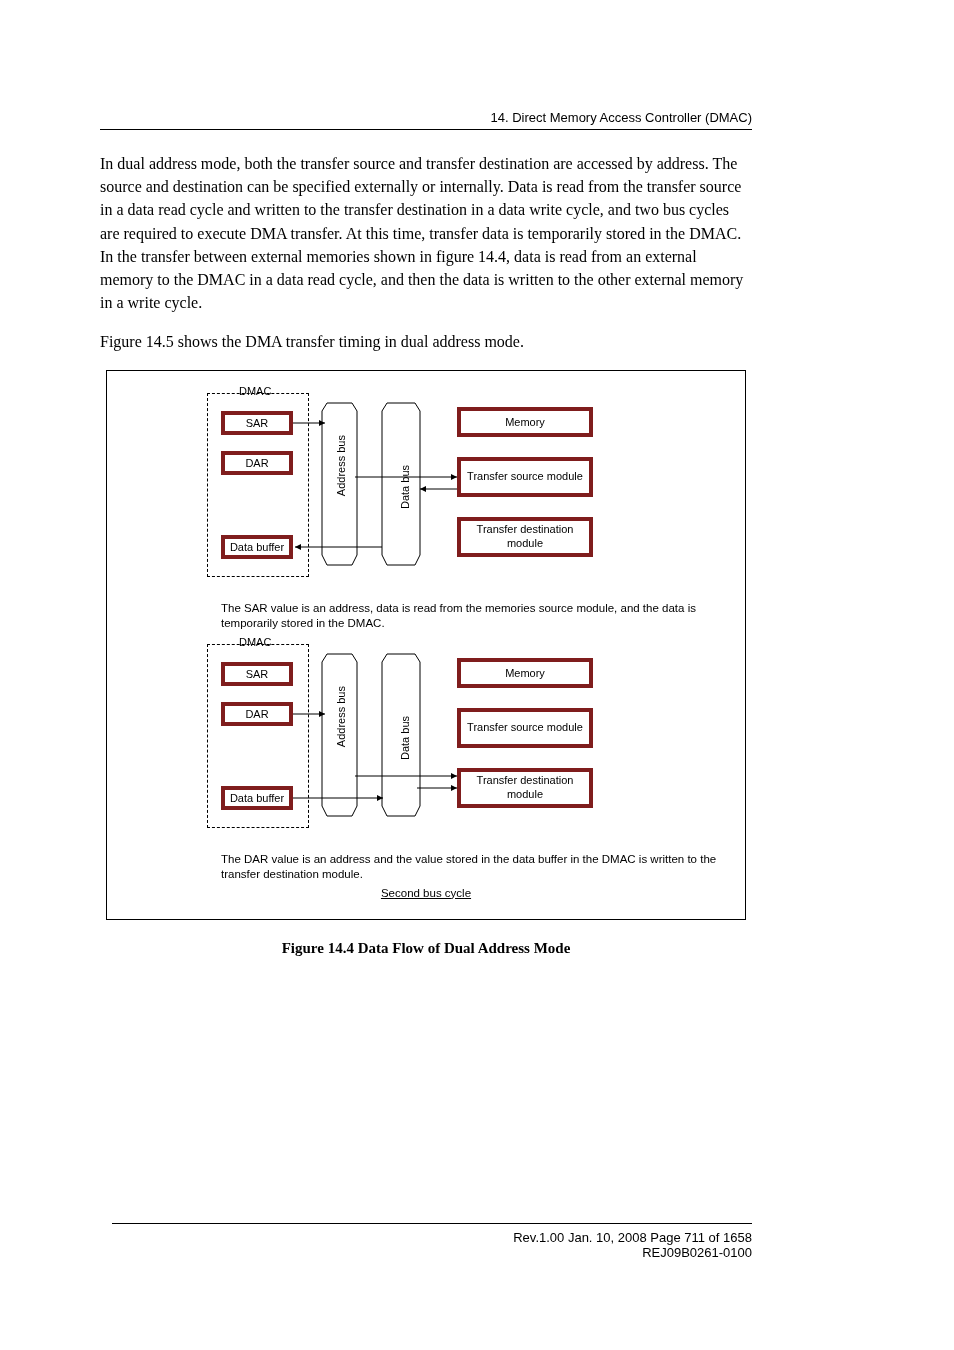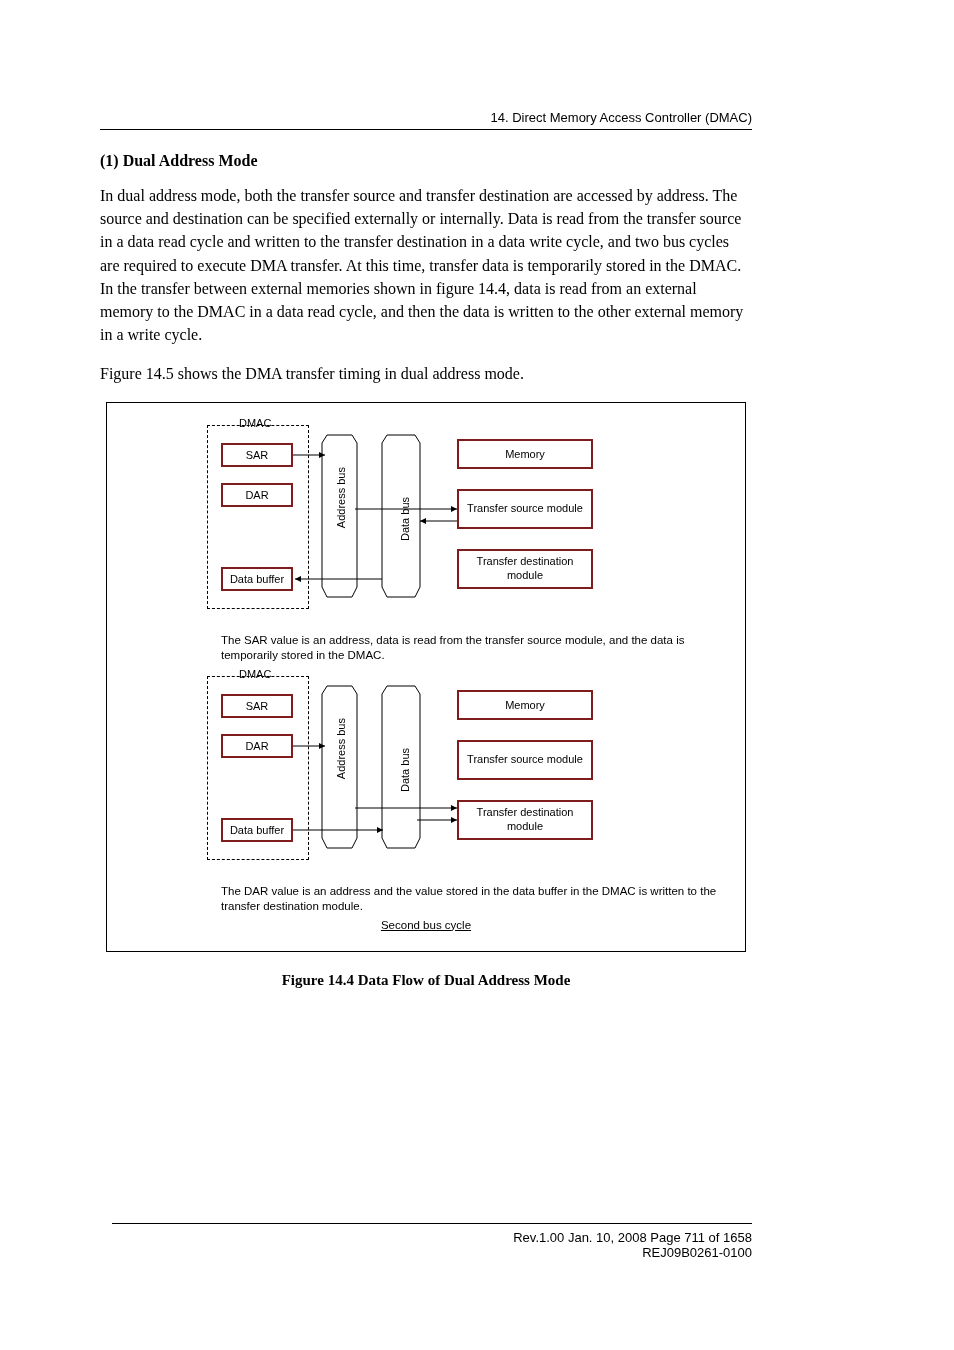--- a/index.html
+++ b/index.html
@@ -85,21 +85,21 @@
     position: absolute;
     font-size: 11px;
   }
   .dashed-box {
     position: absolute;
     border: 1px dashed #000;
     box-sizing: border-box;
   }
   .solid-box {
     position: absolute;
-    border: 2px solid #7f1d1d;
+    border: 4px solid #7f1d1d;
     box-sizing: border-box;
     font-size: 11px;
     text-align: center;
     display: flex;
     align-items: center;
     justify-content: center;
     background: #fff;
   }
   .vlabel {
     position: absolute;
@@ -129,21 +129,20 @@
 </style>
 </head>
 <body>
 
 <div class="page">
 
   <div class="header-line">
     <div class="header-text">14.   Direct Memory Access Controller (DMAC)</div>
   </div>
 
-  <div class="section-title">(1)    Dual Address Mode</div>
 
   <div class="body-text">In dual address mode, both the transfer source and transfer destination are accessed by address. The source and destination can be specified externally or internally. Data is read from the transfer source in a data read cycle and written to the transfer destination in a data write cycle, and two bus cycles are required to execute DMA transfer. At this time, transfer data is temporarily stored in the DMAC. In the transfer between external memories shown in figure 14.4, data is read from an external memory to the DMAC in a data read cycle, and then the data is written to the other external memory in a write cycle.</div>
   <div class="body-text">Figure 14.5 shows the DMA transfer timing in dual address mode.</div>
 
   <div class="figure-box">
 
     <div class="diagram-section">
       <div class="dmac-label" style="left:112px; top:0px;">DMAC</div>
       <div class="dashed-box" style="left:80px; top:8px; width:102px; height:184px;"></div>
 
@@ -172,21 +171,21 @@
         <line x1="166" y1="38" x2="198" y2="38" class="arrowline" marker-end="url(#ah1)"></line>
 
         <line x1="228" y1="92" x2="330" y2="92" class="arrowline" marker-end="url(#ah1)"></line>
 
         <line x1="330" y1="104" x2="293" y2="104" class="arrowline" marker-end="url(#ah1)"></line>
 
         <line x1="255" y1="162" x2="168" y2="162" class="arrowline" marker-end="url(#ah1)"></line>
       </svg>
     </div>
 
-    <div class="desc-text">The SAR value is an address, data is read from the transfer source module, and the data is temporarily stored in the DMAC.</div>
+    <div class="desc-text">The SAR value is an address, data is read from the memories source module, and the data is temporarily stored in the DMAC.</div>
 
     <div class="diagram-section">
       <div class="dmac-label" style="left:112px; top:0px;">DMAC</div>
       <div class="dashed-box" style="left:80px; top:8px; width:102px; height:184px;"></div>
 
       <div class="solid-box" style="left:94px; top:26px; width:72px; height:24px;">SAR</div>
       <div class="solid-box" style="left:94px; top:66px; width:72px; height:24px;">DAR</div>
       <div class="solid-box" style="left:94px; top:150px; width:72px; height:24px;">Data buffer</div>
 
       <div class="vlabel" style="left:208px; top:50px;">Address bus</div>

